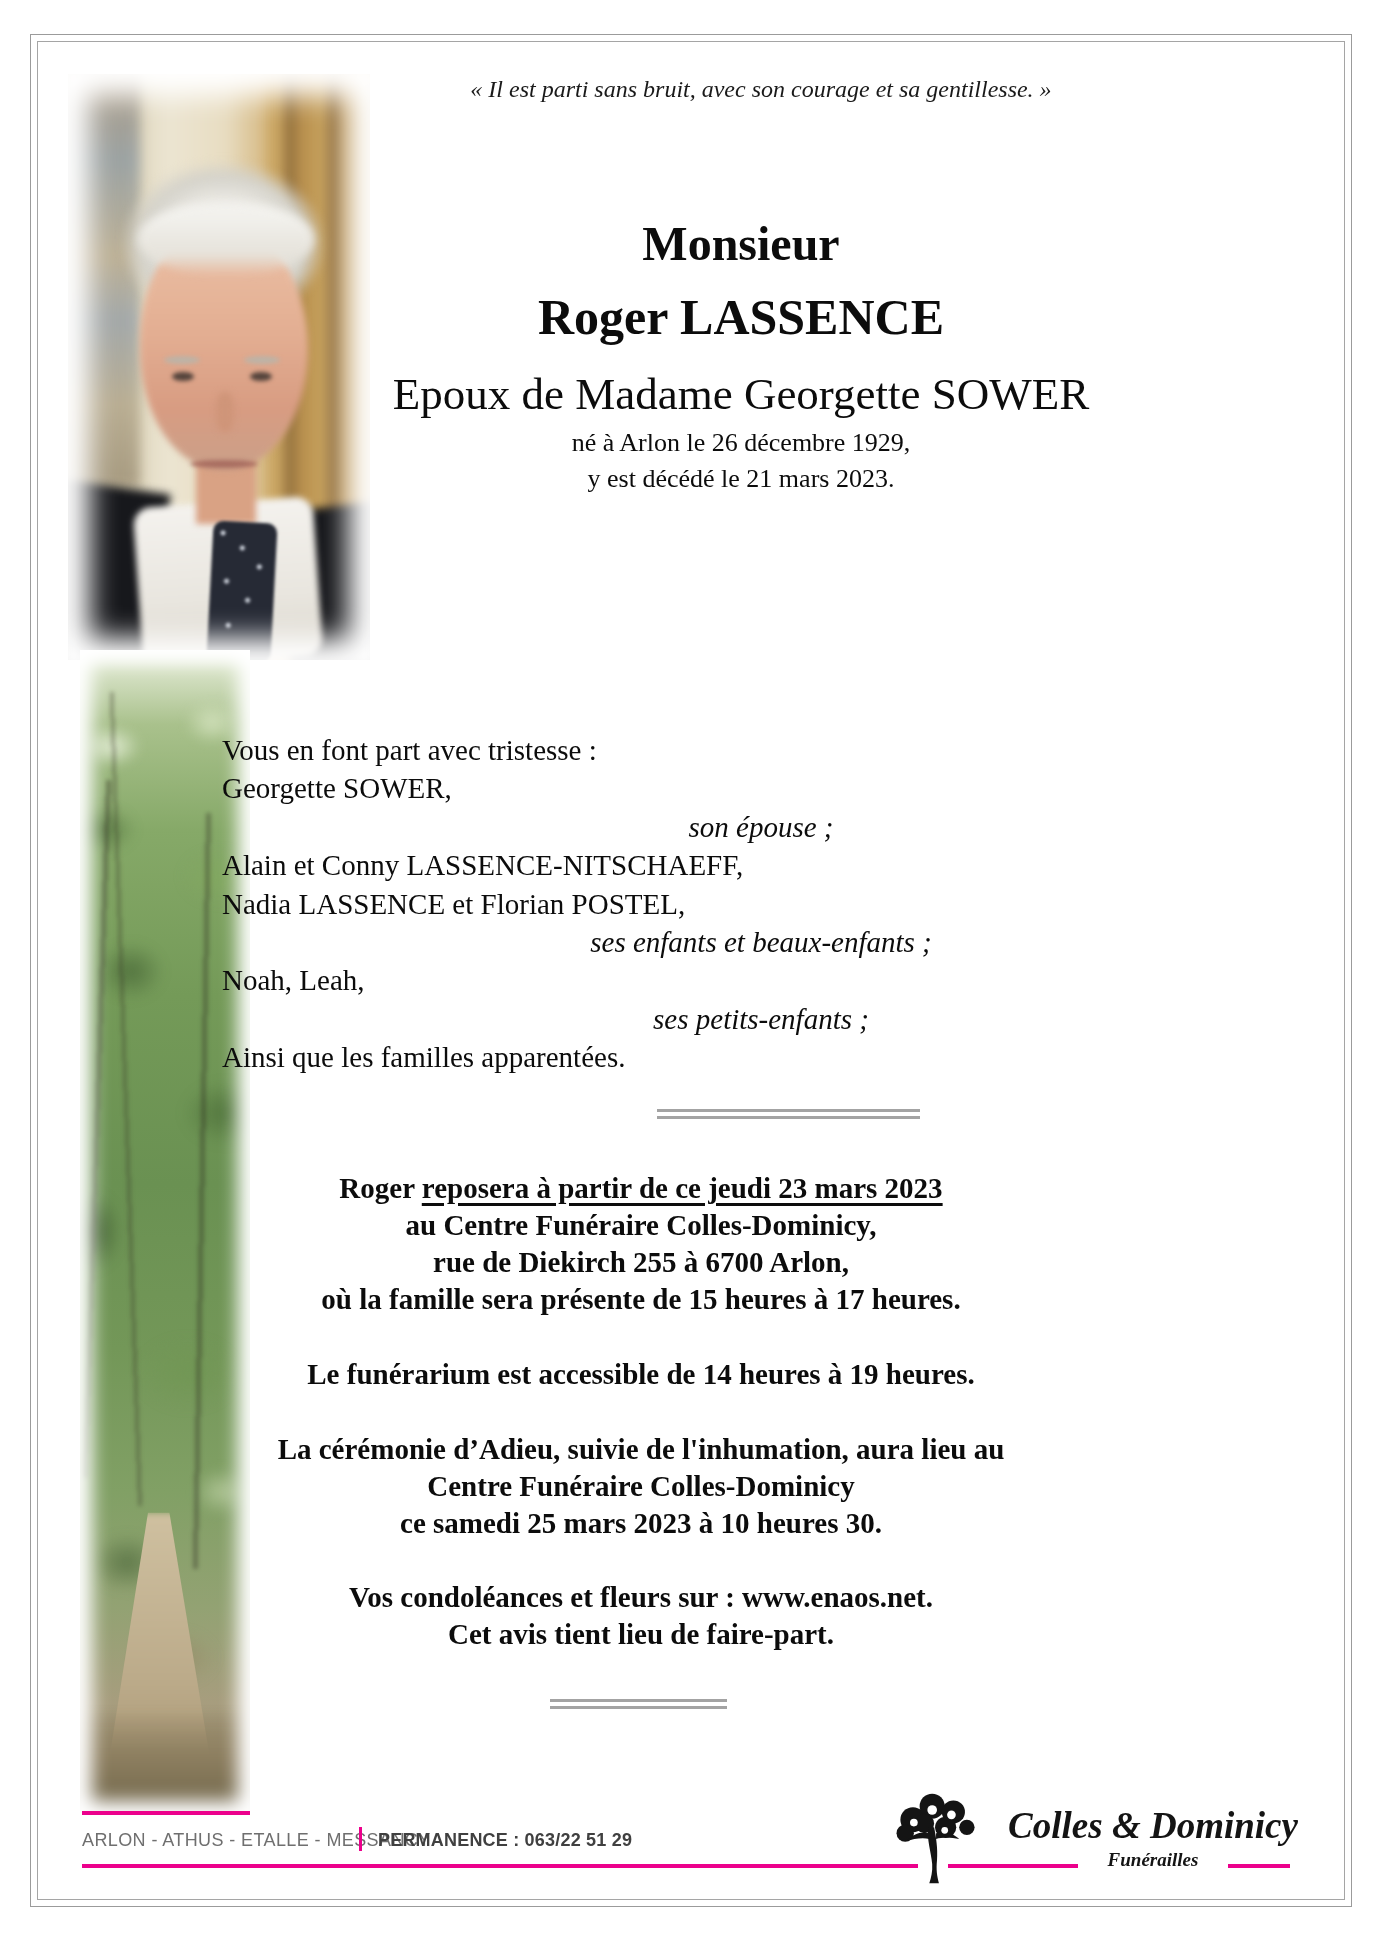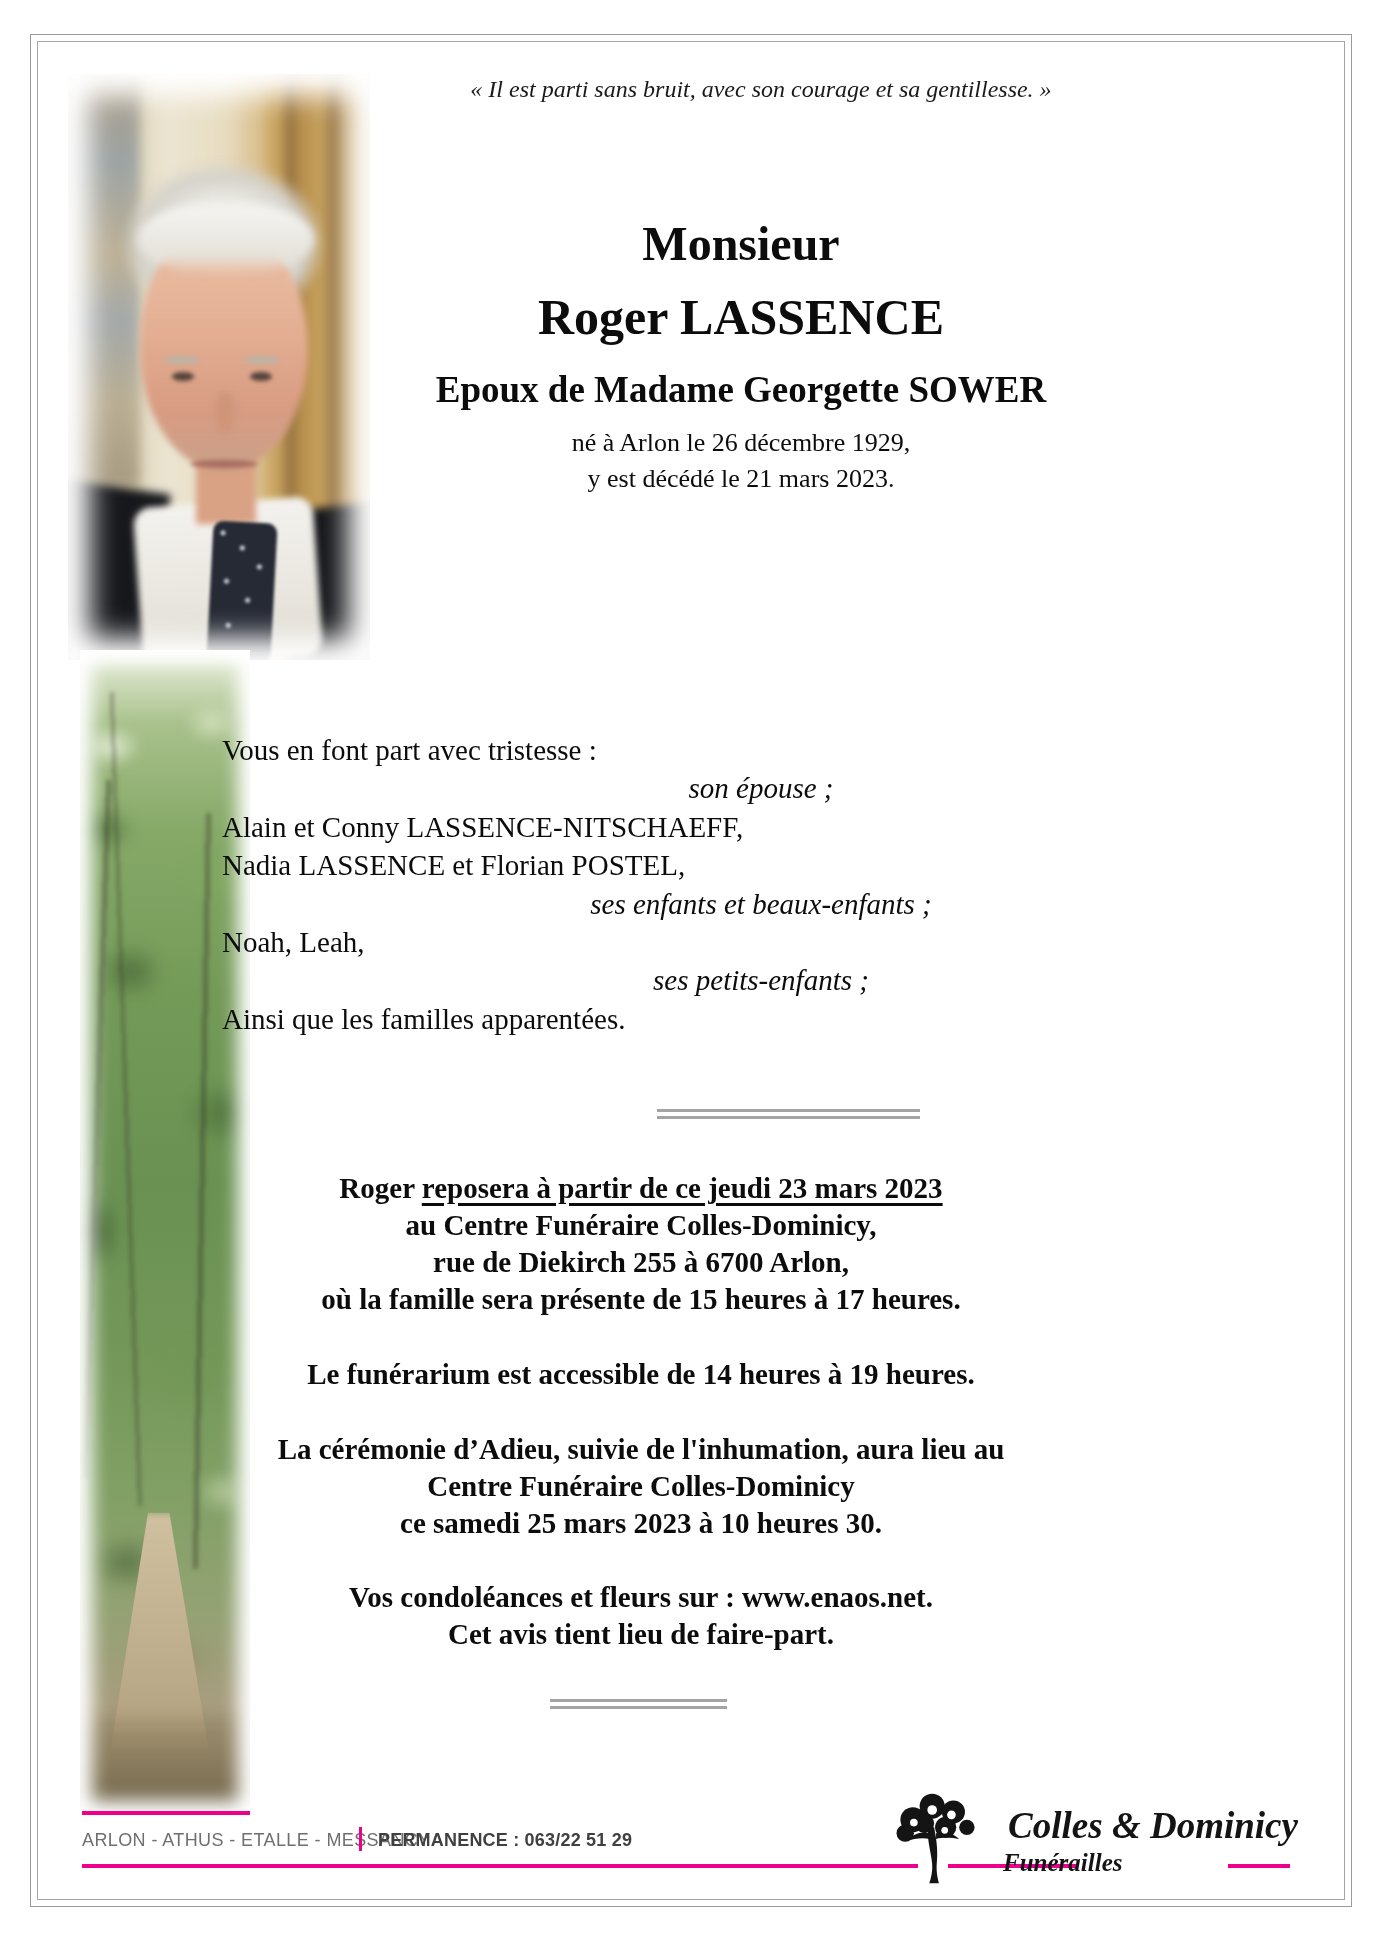--- a/index.html
+++ b/index.html
@@ -12,21 +12,21 @@
   .b-inner{position:absolute;left:37px;top:41px;width:1306px;height:1857px;border:1px solid #a5a5a5;}
 
   
   .quote{position:absolute;left:145px;right:0;top:76px;text-align:center;
          font-style:italic;font-size:24px;color:#1a1a1a;}
 
   
   .hdr{position:absolute;left:105px;right:0;text-align:center;}
   .t1{top:216px;font-size:48px;font-weight:700;}
   .t2{top:288px;font-size:50px;font-weight:700;text-align:center;}
-  .t3{top:368px;font-size:37px;font-weight:bold;}
+  .t3{top:368px;font-size:45px;}
   .t4a{top:428px;font-size:26px;}
   .t4b{top:464px;font-size:26px;}
 
   
   .portrait{position:absolute;left:68px;top:74px;width:302px;height:586px;overflow:hidden;background:#efe9da;}
   .portrait *{position:absolute;}
   .p-bg{inset:-12px;filter:blur(7px);
     background:
       linear-gradient(90deg,#93876f 0%,#b0a488 9%,#d9d0b4 20%,#ece5d2 34%,#e8ddc2 52%,#d4b57c 66%,#b38c4d 78%,#8f6c3c 90%,#6f5733 100%);}
   .p-window{left:-6px;top:-6px;width:78px;height:420px;filter:blur(6px);
@@ -115,22 +115,22 @@
   .foot-sep{position:absolute;left:359px;top:1827px;width:3px;height:24px;background:var(--accent,#ec008c);}
   .permanence{position:absolute;left:378px;top:1830px;font-family:"Liberation Sans","DejaVu Sans",sans-serif;
           font-size:18px;font-weight:700;color:#404040;letter-spacing:.2px;white-space:nowrap;}
   .mline{position:absolute;top:1864px;height:4px;background:var(--accent,#ec008c);}
   .mline-1{left:82px;width:836px;}
   .mline-2{left:948px;width:130px;}
   .mline-3{left:1228px;width:62px;}
   .tree{position:absolute;left:884px;top:1788px;width:106px;height:98px;}
   .brand-name{position:absolute;left:1003px;width:300px;top:1804px;text-align:center;
           font-size:37px;font-weight:700;font-style:italic;color:#141414;white-space:nowrap;}
-  .brand-sub{position:absolute;left:1003px;width:300px;top:1849px;text-align:left;
-          font-size:25px;font-weight:700;font-style:italic;color:#141414;}
+  .brand-sub{position:absolute;left:1003px;width:300px;top:1849px;text-align:center;
+          font-size:19px;font-weight:700;font-style:italic;color:#141414;}
   .abs{position:absolute;}
 </style>
 </head>
 <body>
 
 <div id="screen">
 
   <div class="b-outer"></div>
   <div class="b-inner"></div>
 
@@ -167,20 +167,21 @@
   </div>
 
   <div class="hdr t1 abs">Monsieur</div>
   <div class="hdr t2 abs">Roger LASSENCE</div>
   <div class="hdr t3 abs">Epoux de Madame Georgette SOWER</div>
   <div class="hdr t4a abs">né à Arlon le 26 décembre 1929,</div>
   <div class="hdr t4b abs">y est décédé le 21 mars 2023.</div>
 
   <div class="family">
     <div class="fam-line">Vous en font part avec tristesse :</div>
+    <div class="fam-line">Georgette SOWER,</div>
     <div class="fam-line fam-right">son épouse ;</div>
     <div class="fam-line">Alain et Conny LASSENCE-NITSCHAEFF,</div>
     <div class="fam-line">Nadia LASSENCE et Florian POSTEL,</div>
     <div class="fam-line fam-right">ses enfants et beaux-enfants ;</div>
     <div class="fam-line">Noah, Leah,</div>
     <div class="fam-line fam-right">ses petits-enfants ;</div>
     <div class="fam-line">Ainsi que les familles apparentées.</div>
   </div>
 
   <div class="sep sep1"></div>

